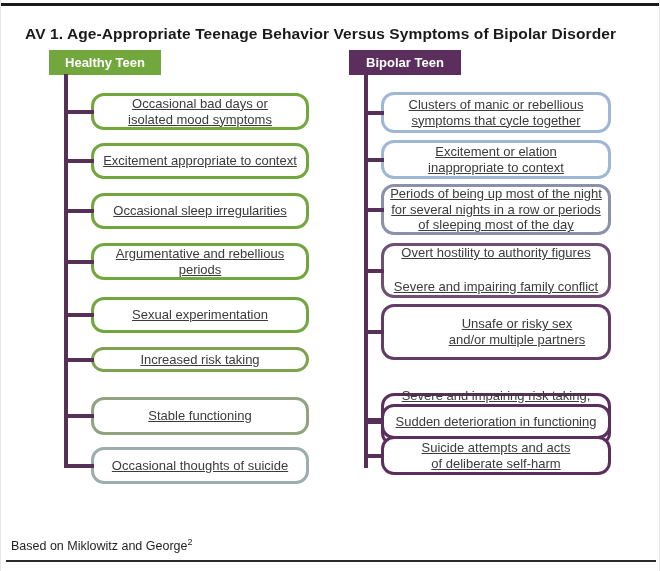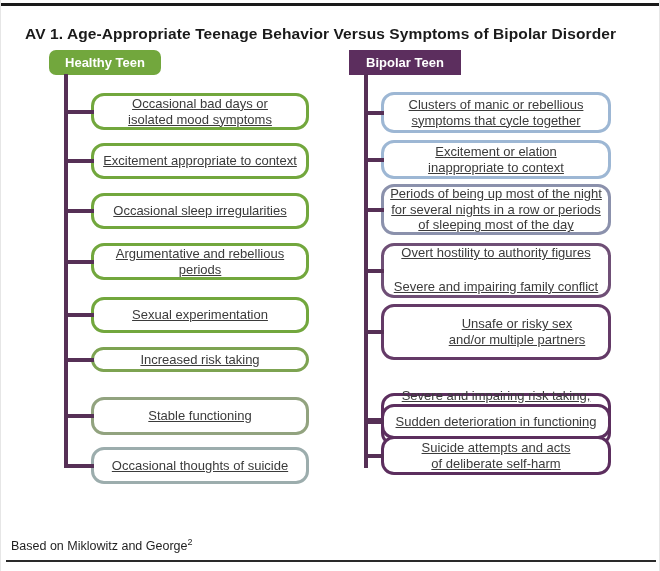--- a/index.html
+++ b/index.html
@@ -72,21 +72,21 @@
   }
   .footer sup{font-size:9px;}
 </style>
 </head>
 <body>
 
 <div class="page">
   <div class="top-rule"></div>
   <h1 class="title">AV 1. Age-Appropriate Teenage Behavior Versus Symptoms of Bipolar Disorder</h1>
 
-  <div class="header hdr-left" style="background-color: rgb(114, 167, 61); border-radius: 7px;">Healthy Teen</div>
+  <div class="header hdr-left" style="background-color: rgb(114, 167, 61);">Healthy Teen</div>
   <div class="header hdr-right" style="background-color: rgb(92, 46, 94);">Bipolar Teen</div>
 
   <div class="vline vline-left"></div>
   <div class="vline vline-right"></div>
 
   <div class="box lbox lb1" style="border-color: rgb(114, 167, 61);">Occasional bad days or
 isolated mood symptoms</div>
   <div class="box lbox lb2" style="border-color: rgb(114, 167, 61);">Excitement appropriate to context</div>
   <div class="box lbox lb3" style="border-color: rgb(114, 167, 61);">Occasional sleep irregularities</div>
   <div class="box lbox lb4" style="border-color: rgb(114, 167, 61);">Argumentative and rebellious periods</div>

